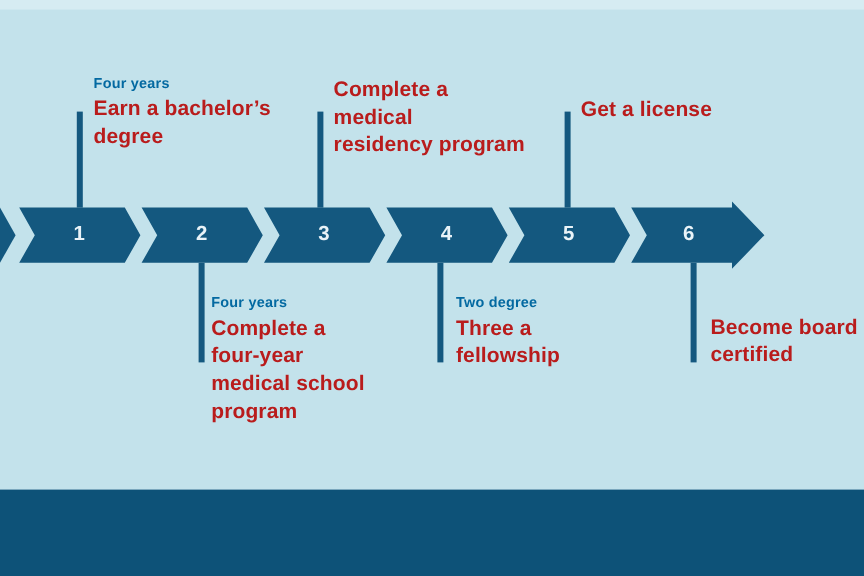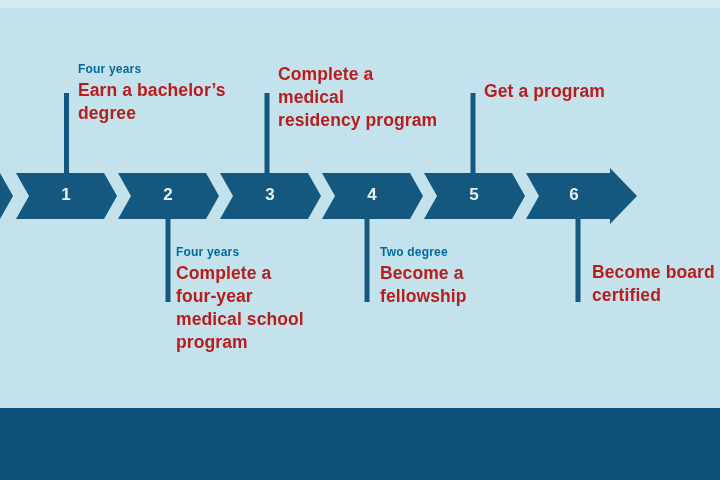--- a/index.html
+++ b/index.html
@@ -60,33 +60,33 @@
     <div class="duration">Four years</div>
     <div class="label">Earn a bachelor’s
 degree</div>
   </div>
   <div class="callout" style="left:278px;top:63px;width:170px">
     <div class="label">Complete a
 medical
 residency program</div>
   </div>
   <div class="callout" style="left:484px;top:80px;width:160px">
-    <div class="label">Get a program</div>
+    <div class="label">Get a license</div>
   </div>
 
   <div class="callout" style="left:176px;top:246px;width:140px">
     <div class="duration">Four years</div>
     <div class="label">Complete a
 four-year
 medical school
 program</div>
   </div>
   <div class="callout" style="left:380px;top:246px;width:130px">
     <div class="duration">Two degree</div>
-    <div class="label">Become a
+    <div class="label">Three a
 fellowship</div>
   </div>
   <div class="callout" style="left:592px;top:261px;width:130px">
     <div class="label">Become board
 certified</div>
   </div>
 
   <div class="footer">
     
     

